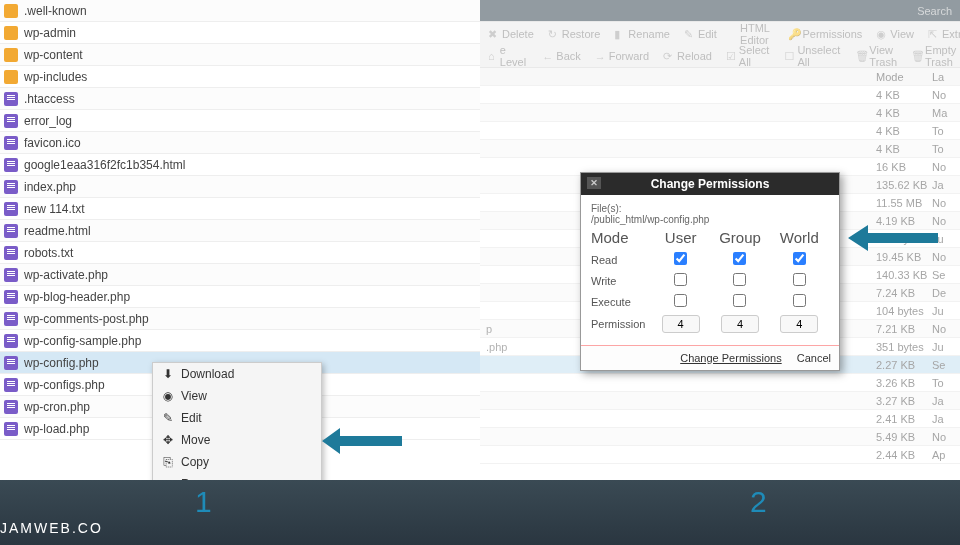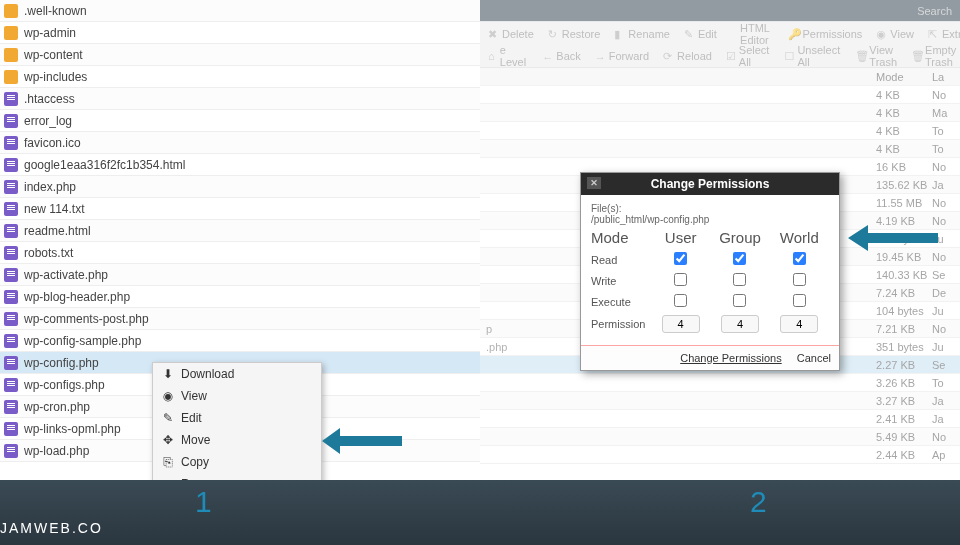--- a/index.html
+++ b/index.html
@@ -148,24 +148,20 @@
       <div class="file-row">
         <span class="ico file"></span>
         <span>wp-configs.php</span>
       </div>
       <div class="file-row">
         <span class="ico file"></span>
         <span>wp-cron.php</span>
       </div>
       <div class="file-row">
         <span class="ico file"></span>
-        <span>wp-links-opml.php</span>
-      </div>
-      <div class="file-row">
-        <span class="ico file"></span>
         <span>wp-load.php</span>
       </div>
     </div>
 
   <div class="ctx" id="ctx">
       <div class="ctx-item">
         <span class="ci">⬇</span>
         <span>Download</span>
       </div>
       <div class="ctx-item">

